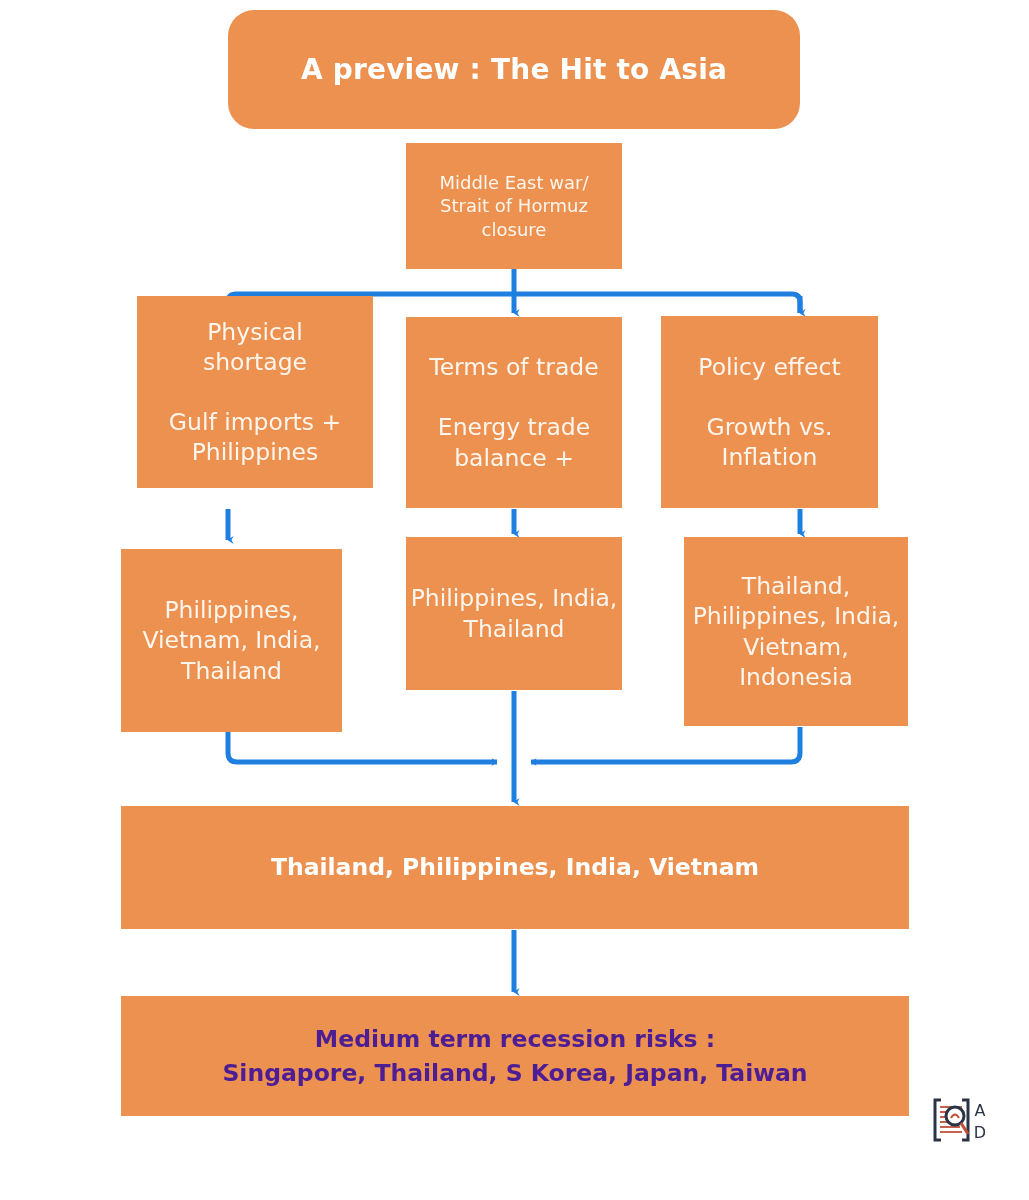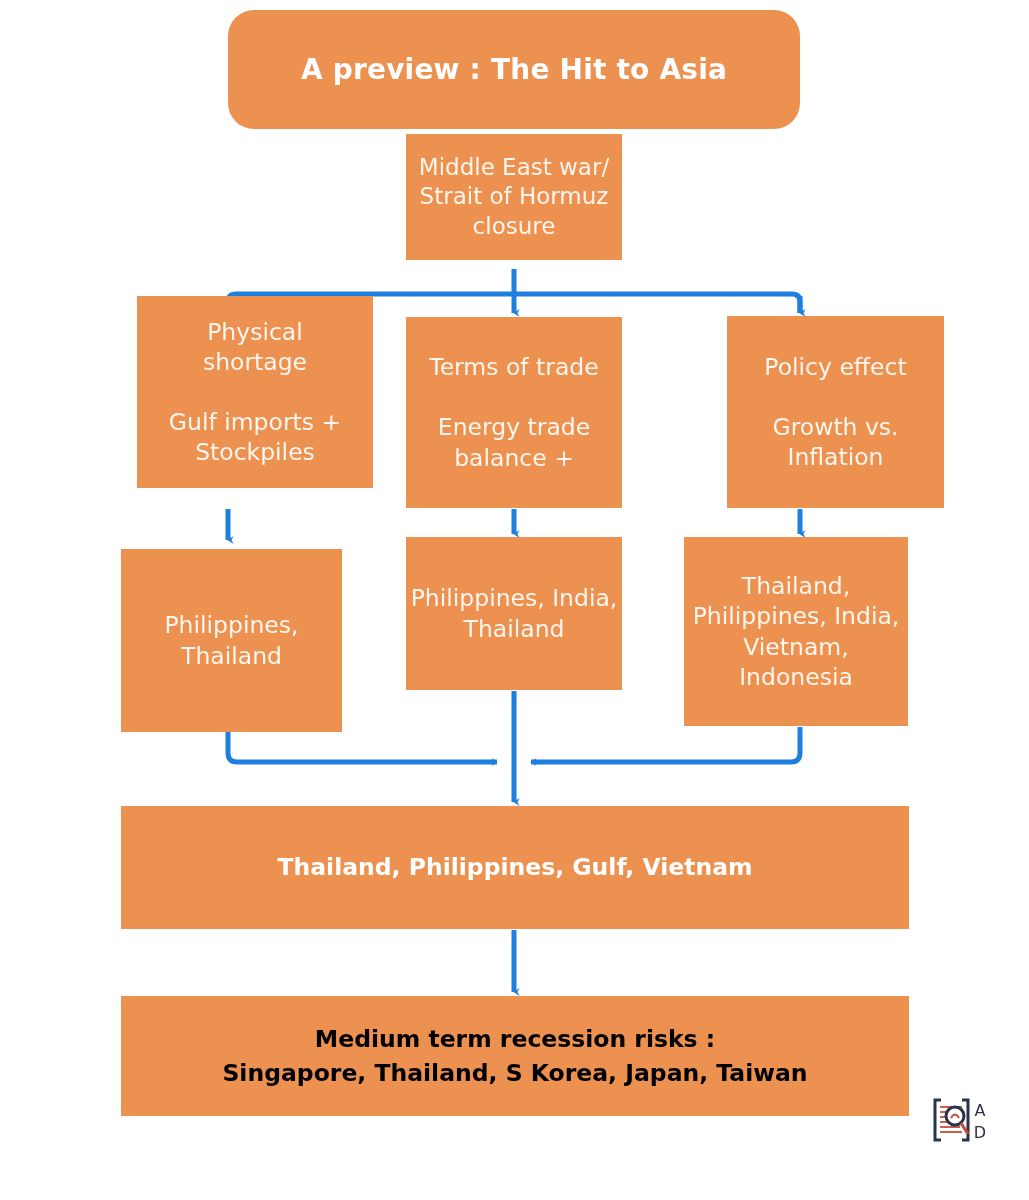--- a/index.html
+++ b/index.html
@@ -37,41 +37,41 @@
     left: 228px; top: 10px;
     width: 572px; height: 119px;
     border-radius: 26px;
     font-size: 28px;
     font-weight: bold;
     letter-spacing: 0.2px;
     color: #ffffff;
   }
   
   #trigger-node {
-    left: 406px; top: 134px;
+    left: 406px; top: 143px;
     width: 216px; height: 126px;
-    font-size: 23px;
+    font-size: 18px;
     padding: 0 6px;
   }
   
   #driver-physical {
     left: 121px; top: 296px;
     width: 236px; height: 192px;
     font-size: 23.5px;
     padding: 0 4px;
     margin-left: 16px;
   }
   #driver-terms {
     left: 406px; top: 317px;
     width: 216px; height: 191px;
     font-size: 23.5px;
     padding: 0 2px;
   }
   #driver-policy {
-    left: 727px; top: 316px;
+    left: 661px; top: 316px;
     width: 217px; height: 192px;
     font-size: 23.5px;
     padding: 0 4px;
   }
   .node .gap {
     height: 30px;
   }
   
   #countries-physical {
     left: 121px; top: 543px;
@@ -99,21 +99,21 @@
     font-size: 23.5px;
     font-weight: bold;
     color: #ffffff;
     line-height: 1.45;
   }
   #summary-medium-term {
     left: 121px; top: 996px;
     width: 788px; height: 120px;
     font-size: 23.5px;
     font-weight: bold;
-    color: #000000;
+    color: #4c1d95;
     line-height: 1.45;
   }
   
   #brand-logo {
     position: absolute;
     left: 932px; top: 1092px;
     width: 66px; height: 56px;
   }
 </style>
 </head>
@@ -154,56 +154,57 @@
   <span>Middle East war/</span>
   <span>Strait of Hormuz</span>
   <span>closure</span>
 </div>
 
 <div class="node" id="driver-physical">
   <span>Physical</span>
   <span>shortage</span>
   <span class="gap"></span>
   <span>Gulf imports +</span>
-  <span>Stockpiles</span>
+  <span>Philippines</span>
 </div>
 
 <div class="node" id="driver-terms">
   <span>Terms of trade</span>
   <span class="gap"></span>
   <span>Energy trade</span>
   <span>balance +</span>
 </div>
 
 <div class="node" id="driver-policy">
   <span>Policy effect</span>
   <span class="gap"></span>
   <span>Growth vs.</span>
   <span>Inflation</span>
 </div>
 
 <div class="node" id="countries-physical">
   <span>Philippines,</span>
+  <span>Vietnam, India,</span>
   <span>Thailand</span>
 </div>
 
 <div class="node" id="countries-terms">
   <span>Philippines, India,</span>
   <span>Thailand</span>
 </div>
 
 <div class="node" id="countries-policy">
   <span>Thailand,</span>
   <span>Philippines, India,</span>
   <span>Vietnam,</span>
   <span>Indonesia</span>
 </div>
 
 <div class="node" id="summary-near-term">
-  <span>Thailand, Philippines, Gulf, Vietnam</span>
+  <span>Thailand, Philippines, India, Vietnam</span>
 </div>
 
 <div class="node" id="summary-medium-term">
   <span>Medium term recession risks :</span>
   <span>Singapore, Thailand, S Korea, Japan, Taiwan</span>
 </div>
 
 <svg id="brand-logo" viewBox="0 0 66 56" xmlns="http://www.w3.org/2000/svg">
 
   <path d="M9,8 L3,8 L3,48 L9,48" stroke="#2b3347" stroke-width="3" fill="none"></path>

